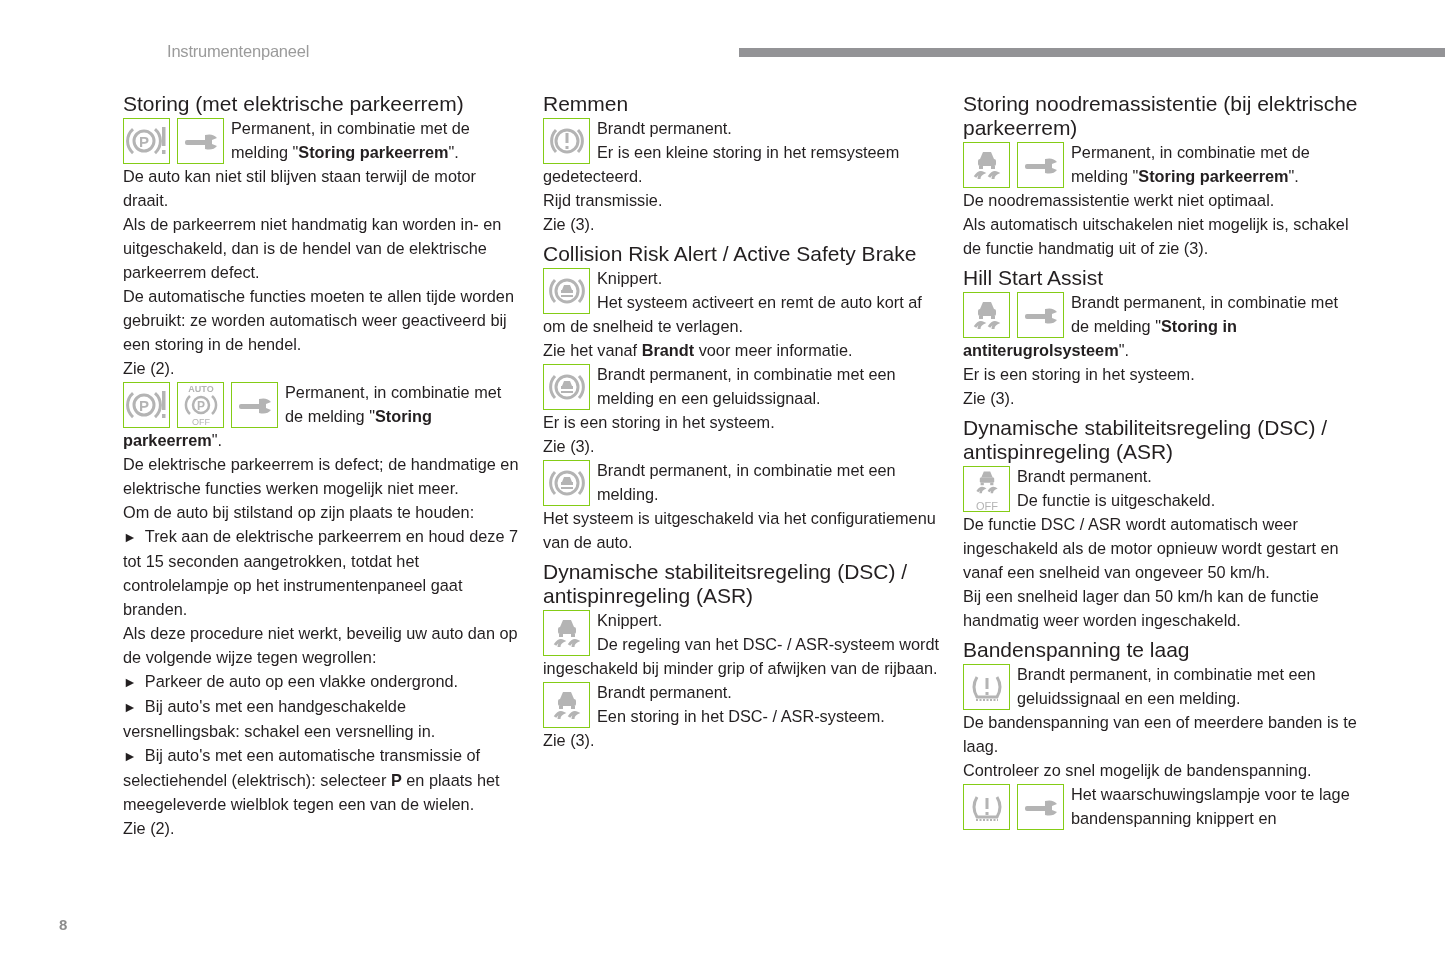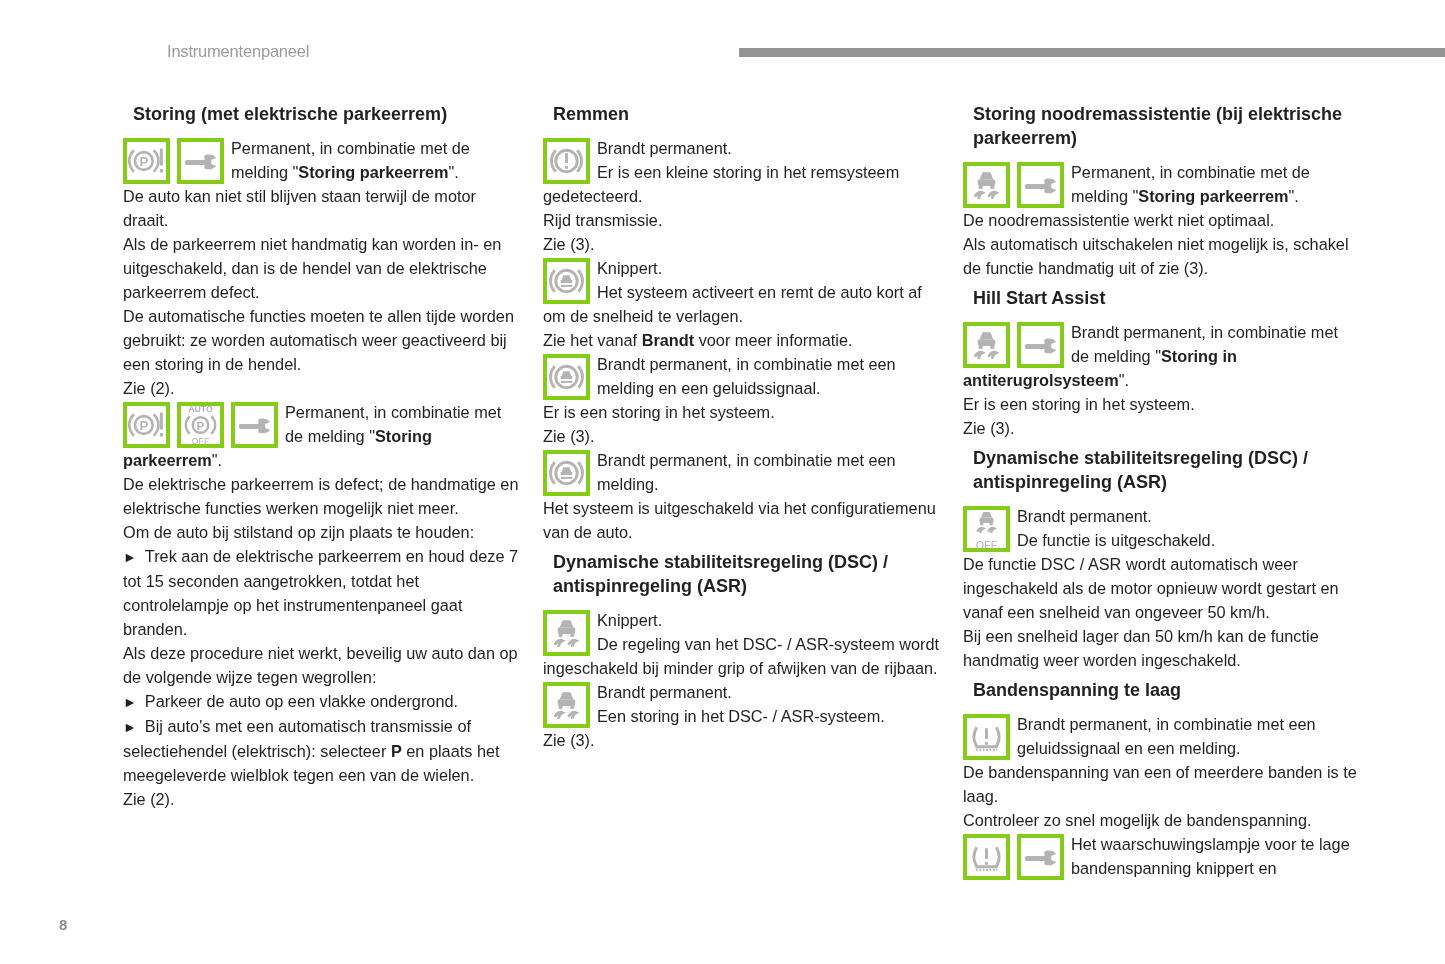--- a/index.html
+++ b/index.html
@@ -5,25 +5,25 @@
   html, body { margin: 0; padding: 0; background: #ffffff; }
   body { width: 1445px; height: 964px; position: relative; overflow: hidden;
          font-family: "Liberation Sans", sans-serif; color: #231f20; }
   .header-title { position: absolute; left: 123px; top: 42px; font-size: 16.5px; color: #9b9b9b; letter-spacing: -0.2px; margin-left: 44px; }
   .header-bar { position: absolute; left: 739px; top: 48px; width: 706px; height: 9px; background: #939396; }
   .page-number { position: absolute; left: 59px; top: 916px; font-size: 15px; font-weight: bold; color: #8c8c8c; }
   .col { position: absolute; top: 92px; width: 400px; font-size: 16.3px; line-height: 24px; }
   .col1 { left: 123px; }
   .col2 { left: 543px; }
   .col3 { left: 963px; }
-  h2 { font-size: 18px; font-weight: bold; margin: 10px; line-height: 24px; }
+  h2 { font-size: 21px; font-weight: normal; margin: 0; line-height: 24px; }
   h2.spaced { margin-top: 6px; }
   p { margin: 0; }
   .icons { float: left; display: flex; gap: 7px; margin: 2px 7px 0 0; }
-  .icon-box { width: 47px; height: 46px; border: 4px solid #84cc16; box-sizing: border-box;
+  .icon-box { width: 47px; height: 46px; border: 1px solid #84cc16; box-sizing: border-box;
               display: flex; align-items: center; justify-content: center; background: #fff; }
   .icon-box svg { display: block; }
   .clear { clear: both; }
   .bullet { font-size: 14px; margin-right: 8px; }
   b { font-weight: bold; }
 </style>
 </head>
 <body>
 
 <svg width="0" height="0" style="position:absolute">
@@ -119,38 +119,40 @@
       </div>
   </div>
   <p><span>Permanent, in combinatie met</span><br><span>de melding "</span><b>Storing</b></p>
   <div class="clear"></div>
   <p><b>parkeerrem</b><span>".</span></p>
   <p>De elektrische parkeerrem is defect; de handmatige en elektrische functies werken mogelijk niet meer.</p>
   <p>Om de auto bij stilstand op zijn plaats te houden:</p>
   <p><span class="bullet">►</span><span>Trek aan de elektrische parkeerrem en houd deze 7 tot 15 seconden aangetrokken, totdat het controlelampje op het instrumentenpaneel gaat branden.</span></p>
   <p>Als deze procedure niet werkt, beveilig uw auto dan op de volgende wijze tegen wegrollen:</p>
   <p><span class="bullet">►</span><span>Parkeer de auto op een vlakke ondergrond.</span></p>
-  <p><span class="bullet">►</span><span>Bij auto's met een automatisch transmissie of selectiehendel (elektrisch): selecteer </span><b>P</b><span> en plaats het meegeleverde wielblok tegen een van de wielen.</span></p>
+  <p><span class="bullet">►</span><span>Bij auto's met een handgeschakelde versnellingsbak: schakel een versnelling in.</span></p>
+  <p><span class="bullet">►</span><span>Bij auto's met een automatische transmissie of selectiehendel (elektrisch): selecteer </span><b>P</b><span> en plaats het meegeleverde wielblok tegen een van de wielen.</span></p>
   <p>Zie (2).</p>
 </div>
 
 <div class="col col2">
   <h2>Remmen</h2>
   <div class="icons">
     <div class="icon-box">
         <svg width="40" height="40">
           <use href="#sym-brake"></use>
         </svg>
       </div>
   </div>
   <p><span>Brandt permanent.</span><br><span>Er is een kleine storing in het remsysteem gedetecteerd.</span></p>
   <div class="clear"></div>
   <p>Rijd transmissie.</p>
   <p>Zie (3).</p>
 
+  <h2 class="spaced">Collision Risk Alert / Active Safety Brake</h2>
   <div class="icons">
     <div class="icon-box">
         <svg width="40" height="40">
           <use href="#sym-collision"></use>
         </svg>
       </div>
   </div>
   <p><span>Knippert.</span><br><span>Het systeem activeert en remt de auto kort af om de snelheid te verlagen.</span></p>
   <div class="clear"></div>
   <p><span>Zie het vanaf </span><b>Brandt</b><span> voor meer informatie.</span></p>

